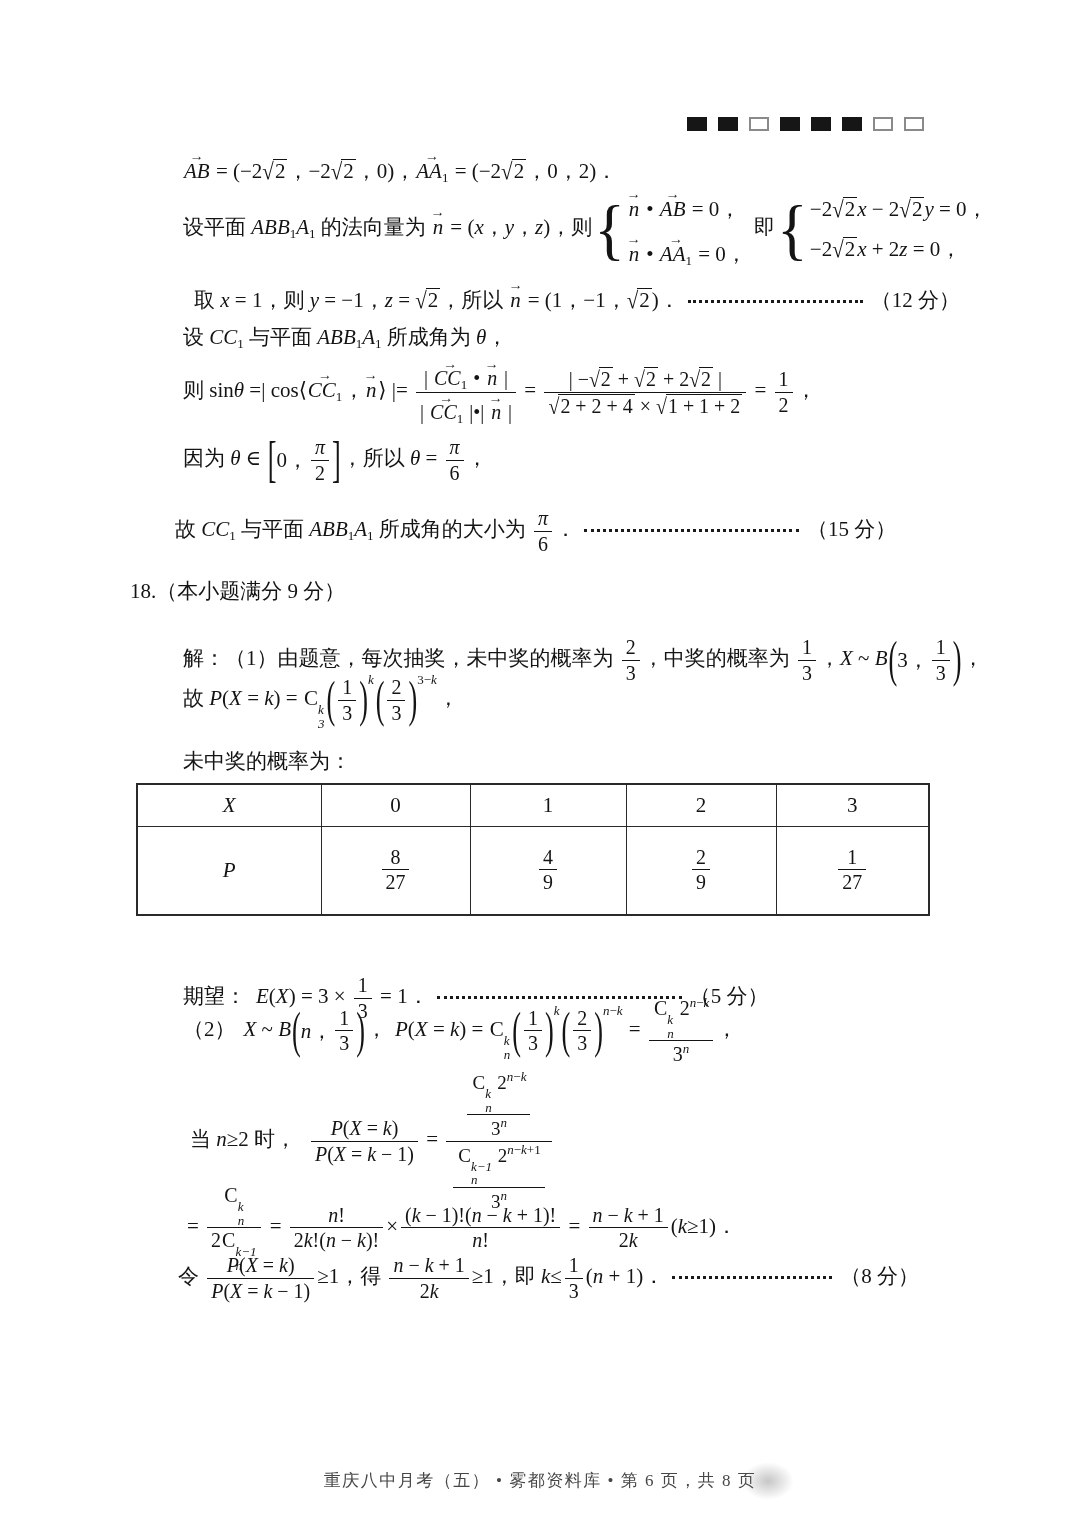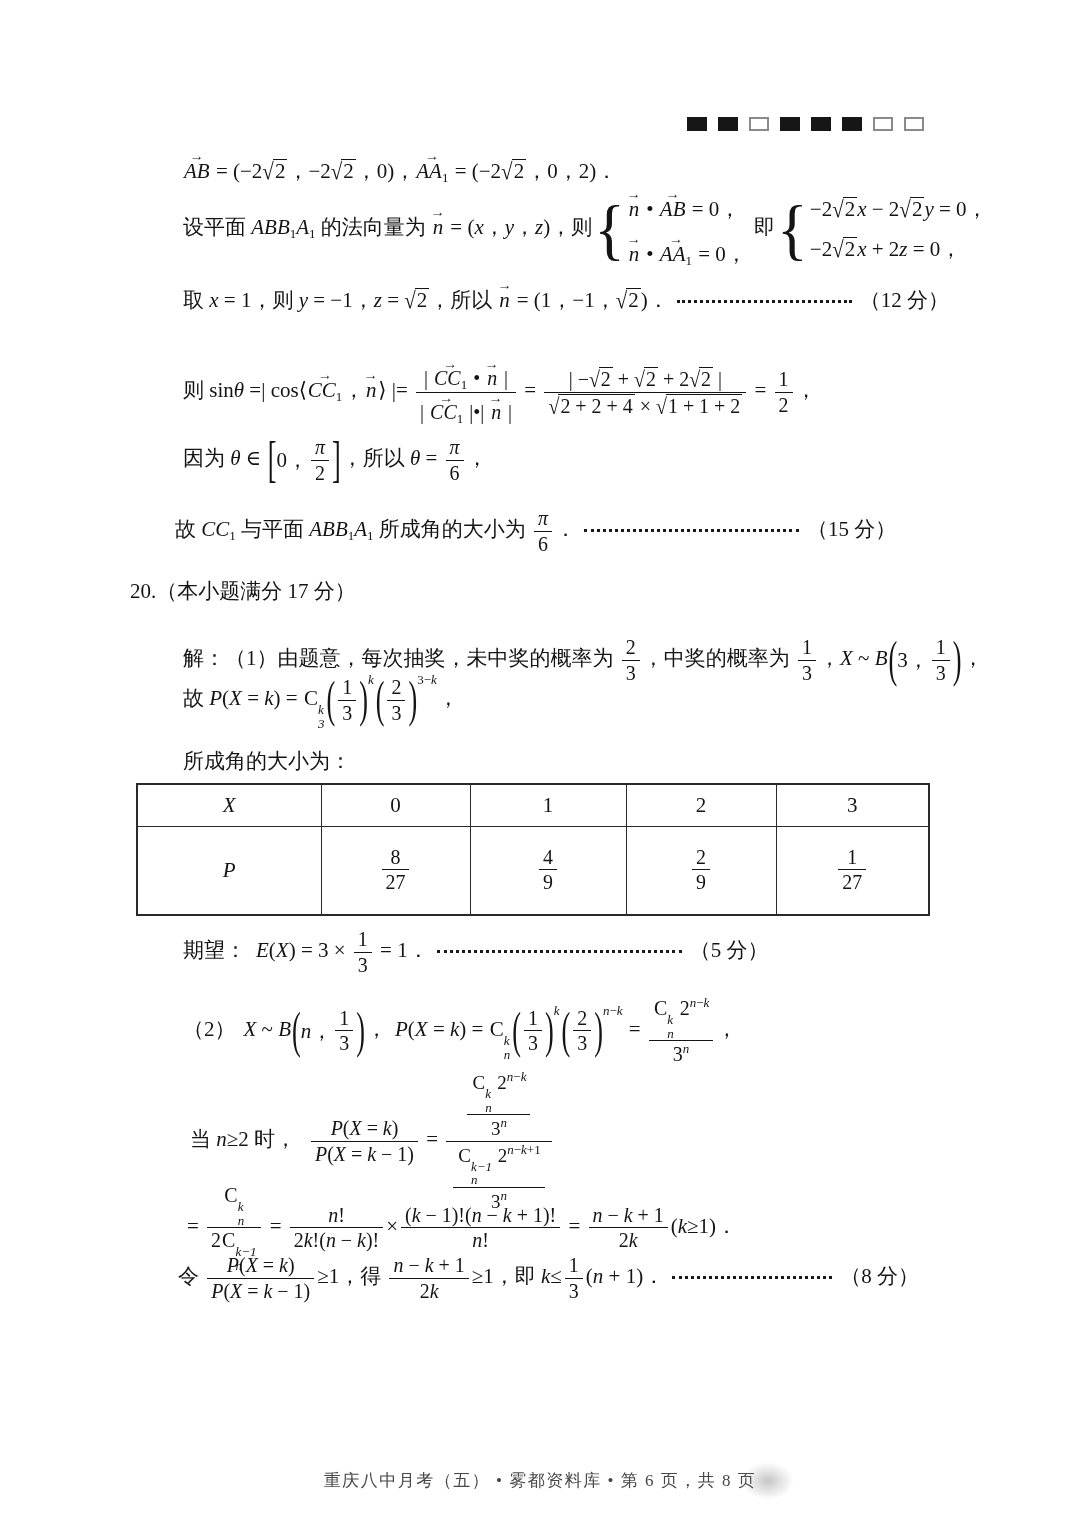--- a/index.html
+++ b/index.html
@@ -33,30 +33,30 @@
          line-height:1.05;vertical-align:-9px;font-style:italic}
   .fence{display:inline-flex;align-items:center;vertical-align:middle;margin:0 1px}
   .fg{display:inline-block;font-weight:200;font-size:1.25em}
   .fin{display:inline-flex;align-items:center}
   .fsup{align-self:flex-start;font-size:13px;line-height:1;transform:translateY(-3px);font-style:italic}
   .lead{display:inline-block;border-bottom:3px dotted #1a1a1a;vertical-align:4px;margin:0 8px}
   .spc{display:inline-block}
   
   .ln0{left:183px;top:152px}
   .ln1{left:183px;top:190px}
-  .ln2{left:183px;top:281px}
+  .ln2{left:194px;top:281px}
   .ln3{left:183px;top:323px}
   .ln4{left:183px;top:360px}
   .ln5{left:183px;top:436px}
   .ln6{left:175px;top:507px}
   .ln7{left:130px;top:577px}
   .ln8{left:183px;top:636px}
   .ln9{left:183px;top:676px}
   .ln10{left:183px;top:747px}
-  .ln11{left:183px;top:928px}
+  .ln11{left:183px;top:974px}
   .ln12{left:183px;top:996px}
   .ln13{left:190px;top:1070px}
   .ln14{left:187px;top:1184px}
   .ln15{left:178px;top:1254px}
   
   .dist-table{position:absolute;left:136px;top:783px;width:792px;border-collapse:collapse;
               table-layout:fixed;font-size:21px;border:2.2px solid #2a2a2a}
   .dist-table td{border:1.6px solid #2a2a2a;text-align:center;vertical-align:middle;padding:0}
   .dist-table tr.hdr{height:42px}
   .dist-table tr.val{height:89px}
@@ -77,27 +77,28 @@
       <span class="mark filled"></span>
       <span class="mark filled"></span>
       <span class="mark filled"></span>
       <span class="mark"></span>
       <span class="mark"></span>
     </div>
 
   <div class="line ln0"><span class="vec"><span class="arr">→</span><span class="vb"><span class="it">AB</span></span></span><span class="tx"> = (−2</span><span class="sqrt"><span class="rad">√</span><span class="sqc"><span class="tx">2</span></span></span><span class="tx">，−2</span><span class="sqrt"><span class="rad">√</span><span class="sqc"><span class="tx">2</span></span></span><span class="tx">，0)，</span><span class="vec"><span class="arr">→</span><span class="vb"><span class="it">AA</span><span class="sb">1</span></span></span><span class="tx"> = (−2</span><span class="sqrt"><span class="rad">√</span><span class="sqc"><span class="tx">2</span></span></span><span class="tx">，0，2)．</span></div>
   <div class="line ln1"><span class="tx">设平面 </span><span class="it">ABB</span><span class="sb">1</span><span class="it">A</span><span class="sb">1</span><span class="tx"> 的法向量为 </span><span class="vec"><span class="arr">→</span><span class="vb"><span class="it">n</span></span></span><span class="tx"> = (</span><span class="it">x</span><span class="tx">，</span><span class="it">y</span><span class="tx">，</span><span class="it">z</span><span class="tx">)，则</span><span class="cases"><span class="cbrace">{</span><span class="crows"><span class="crow"><span class="vec"><span class="arr">→</span><span class="vb"><span class="it">n</span></span></span><span class="tx"> • </span><span class="vec"><span class="arr">→</span><span class="vb"><span class="it">AB</span></span></span><span class="tx"> = 0，</span></span><span class="crow"><span class="vec"><span class="arr">→</span><span class="vb"><span class="it">n</span></span></span><span class="tx"> • </span><span class="vec"><span class="arr">→</span><span class="vb"><span class="it">AA</span><span class="sb">1</span></span></span><span class="tx"> = 0，</span></span></span></span><span class="tx"> 即</span><span class="cases"><span class="cbrace">{</span><span class="crows"><span class="crow"><span class="tx">−2</span><span class="sqrt"><span class="rad">√</span><span class="sqc"><span class="tx">2</span></span></span><span class="it">x</span><span class="tx"> − 2</span><span class="sqrt"><span class="rad">√</span><span class="sqc"><span class="tx">2</span></span></span><span class="it">y</span><span class="tx"> = 0，</span></span><span class="crow"><span class="tx">−2</span><span class="sqrt"><span class="rad">√</span><span class="sqc"><span class="tx">2</span></span></span><span class="it">x</span><span class="tx"> + 2</span><span class="it">z</span><span class="tx"> = 0，</span></span></span></span></div>
   <div class="line ln2"><span class="tx">取 </span><span class="it">x</span><span class="tx"> = 1，则 </span><span class="it">y</span><span class="tx"> = −1，</span><span class="it">z</span><span class="tx"> = </span><span class="sqrt"><span class="rad">√</span><span class="sqc"><span class="tx">2</span></span></span><span class="tx">，所以 </span><span class="vec"><span class="arr">→</span><span class="vb"><span class="it">n</span></span></span><span class="tx"> = (1，−1，</span><span class="sqrt"><span class="rad">√</span><span class="sqc"><span class="tx">2</span></span></span><span class="tx">)．</span><span class="lead" style="width: 175px;"></span><span class="tx">（12 分）</span></div>
+  <div class="line ln3"><span class="tx">设 </span><span class="it">CC</span><span class="sb">1</span><span class="tx"> 与平面 </span><span class="it">ABB</span><span class="sb">1</span><span class="it">A</span><span class="sb">1</span><span class="tx"> 所成角为 </span><span class="it">θ</span><span class="tx">，</span></div>
   <div class="line ln4"><span class="tx">则 sin</span><span class="it">θ</span><span class="tx"> =| cos⟨</span><span class="vec"><span class="arr">→</span><span class="vb"><span class="it">CC</span><span class="sb">1</span></span></span><span class="tx">，</span><span class="vec"><span class="arr">→</span><span class="vb"><span class="it">n</span></span></span><span class="tx">⟩ |= </span><span class="frac"><span class="num"><span class="tx">| </span><span class="vec"><span class="arr">→</span><span class="vb"><span class="it">CC</span><span class="sb">1</span></span></span><span class="tx"> • </span><span class="vec"><span class="arr">→</span><span class="vb"><span class="it">n</span></span></span><span class="tx"> |</span></span><span class="den"><span class="tx">| </span><span class="vec"><span class="arr">→</span><span class="vb"><span class="it">CC</span><span class="sb">1</span></span></span><span class="tx"> |•| </span><span class="vec"><span class="arr">→</span><span class="vb"><span class="it">n</span></span></span><span class="tx"> |</span></span></span><span class="tx"> = </span><span class="frac"><span class="num"><span class="tx">| −</span><span class="sqrt"><span class="rad">√</span><span class="sqc"><span class="tx">2</span></span></span><span class="tx"> + </span><span class="sqrt"><span class="rad">√</span><span class="sqc"><span class="tx">2</span></span></span><span class="tx"> + 2</span><span class="sqrt"><span class="rad">√</span><span class="sqc"><span class="tx">2</span></span></span><span class="tx"> |</span></span><span class="den"><span class="sqrt"><span class="rad">√</span><span class="sqc"><span class="tx">2 + 2 + 4</span></span></span><span class="tx"> × </span><span class="sqrt"><span class="rad">√</span><span class="sqc"><span class="tx">1 + 1 + 2</span></span></span></span></span><span class="tx"> = </span><span class="frac"><span class="num"><span class="tx">1</span></span><span class="den"><span class="tx">2</span></span></span><span class="tx">，</span></div>
   <div class="line ln5"><span class="tx">因为 </span><span class="it">θ</span><span class="tx"> ∈ </span><span class="fence"><span class="fg" style="transform: scaleY(1.9);">[</span><span class="fin"><span class="tx">0，</span><span class="frac"><span class="num"><span class="it">π</span></span><span class="den"><span class="tx">2</span></span></span></span><span class="fg" style="transform: scaleY(1.9);">]</span></span><span class="tx">，所以 </span><span class="it">θ</span><span class="tx"> = </span><span class="frac"><span class="num"><span class="it">π</span></span><span class="den"><span class="tx">6</span></span></span><span class="tx">，</span></div>
   <div class="line ln6"><span class="tx">故 </span><span class="it">CC</span><span class="sb">1</span><span class="tx"> 与平面 </span><span class="it">ABB</span><span class="sb">1</span><span class="it">A</span><span class="sb">1</span><span class="tx"> 所成角的大小为 </span><span class="frac"><span class="num"><span class="it">π</span></span><span class="den"><span class="tx">6</span></span></span><span class="tx">．</span><span class="lead" style="width: 215px;"></span><span class="tx">（15 分）</span></div>
-  <div class="line ln7"><span class="tx">20.（本小题满分 17 分）</span></div>
+  <div class="line ln7"><span class="tx">18.（本小题满分 9 分）</span></div>
   <div class="line ln8"><span class="tx">解：（1）由题意，每次抽奖，未中奖的概率为 </span><span class="frac"><span class="num"><span class="tx">2</span></span><span class="den"><span class="tx">3</span></span></span><span class="tx">，中奖的概率为 </span><span class="frac"><span class="num"><span class="tx">1</span></span><span class="den"><span class="tx">3</span></span></span><span class="tx">，</span><span class="it">X</span><span class="tx"> ~ </span><span class="it">B</span><span class="fence"><span class="fg" style="transform: scaleY(1.9);">(</span><span class="fin"><span class="tx">3，</span><span class="frac"><span class="num"><span class="tx">1</span></span><span class="den"><span class="tx">3</span></span></span></span><span class="fg" style="transform: scaleY(1.9);">)</span></span><span class="tx">，</span></div>
   <div class="line ln9"><span class="tx">故 </span><span class="it">P</span><span class="tx">(</span><span class="it">X</span><span class="tx"> = </span><span class="it">k</span><span class="tx">) = </span><span class="scr"><span>C</span><span class="stack"><span class="ssup">k</span><span class="ssub">3</span></span></span><span class="fence"><span class="fg" style="transform: scaleY(1.9);">(</span><span class="fin"><span class="frac"><span class="num"><span class="tx">1</span></span><span class="den"><span class="tx">3</span></span></span></span><span class="fg" style="transform: scaleY(1.9);">)</span><span class="fsup"><span class="it">k</span></span></span><span class="fence"><span class="fg" style="transform: scaleY(1.9);">(</span><span class="fin"><span class="frac"><span class="num"><span class="tx">2</span></span><span class="den"><span class="tx">3</span></span></span></span><span class="fg" style="transform: scaleY(1.9);">)</span><span class="fsup"><span class="tx">3−</span><span class="it">k</span></span></span><span class="tx">，</span></div>
-  <div class="line ln10"><span class="tx">所成角的大小为：</span></div>
+  <div class="line ln10"><span class="tx">未中奖的概率为：</span></div>
   <div class="line ln11"><span class="tx">期望：</span><span class="spc" style="width: 10px;"></span><span class="it">E</span><span class="tx">(</span><span class="it">X</span><span class="tx">) = 3 × </span><span class="frac"><span class="num"><span class="tx">1</span></span><span class="den"><span class="tx">3</span></span></span><span class="tx"> = 1．</span><span class="lead" style="width: 245px;"></span><span class="tx">（5 分）</span></div>
   <div class="line ln12"><span class="tx">（2）</span><span class="spc" style="width: 8px;"></span><span class="it">X</span><span class="tx"> ~ </span><span class="it">B</span><span class="fence"><span class="fg" style="transform: scaleY(1.9);">(</span><span class="fin"><span class="it">n</span><span class="tx">，</span><span class="frac"><span class="num"><span class="tx">1</span></span><span class="den"><span class="tx">3</span></span></span></span><span class="fg" style="transform: scaleY(1.9);">)</span></span><span class="tx">，</span><span class="spc" style="width: 8px;"></span><span class="it">P</span><span class="tx">(</span><span class="it">X</span><span class="tx"> = </span><span class="it">k</span><span class="tx">) = </span><span class="scr"><span>C</span><span class="stack"><span class="ssup">k</span><span class="ssub">n</span></span></span><span class="fence"><span class="fg" style="transform: scaleY(1.9);">(</span><span class="fin"><span class="frac"><span class="num"><span class="tx">1</span></span><span class="den"><span class="tx">3</span></span></span></span><span class="fg" style="transform: scaleY(1.9);">)</span><span class="fsup"><span class="it">k</span></span></span><span class="fence"><span class="fg" style="transform: scaleY(1.9);">(</span><span class="fin"><span class="frac"><span class="num"><span class="tx">2</span></span><span class="den"><span class="tx">3</span></span></span></span><span class="fg" style="transform: scaleY(1.9);">)</span><span class="fsup"><span class="it">n</span><span class="tx">−</span><span class="it">k</span></span></span><span class="tx"> = </span><span class="frac"><span class="num"><span class="scr"><span>C</span><span class="stack"><span class="ssup">k</span><span class="ssub">n</span></span></span><span class="tx"> 2</span><span class="sp2"><span class="it">n</span><span class="tx">−</span><span class="it">k</span></span></span><span class="den"><span class="tx">3</span><span class="sp2"><span class="it">n</span></span></span></span><span class="tx">，</span></div>
   <div class="line ln13"><span class="tx">当 </span><span class="it">n</span><span class="tx">≥2 时，</span><span class="spc" style="width: 12px;"></span><span class="frac"><span class="num"><span class="it">P</span><span class="tx">(</span><span class="it">X</span><span class="tx"> = </span><span class="it">k</span><span class="tx">)</span></span><span class="den"><span class="it">P</span><span class="tx">(</span><span class="it">X</span><span class="tx"> = </span><span class="it">k</span><span class="tx"> − 1)</span></span></span><span class="tx"> = </span><span class="frac"><span class="num"><span class="frac"><span class="num"><span class="scr"><span>C</span><span class="stack"><span class="ssup">k</span><span class="ssub">n</span></span></span><span class="tx"> 2</span><span class="sp2"><span class="it">n</span><span class="tx">−</span><span class="it">k</span></span></span><span class="den"><span class="tx">3</span><span class="sp2"><span class="it">n</span></span></span></span></span><span class="den"><span class="frac"><span class="num"><span class="scr"><span>C</span><span class="stack"><span class="ssup">k−1</span><span class="ssub">n</span></span></span><span class="tx"> 2</span><span class="sp2"><span class="it">n</span><span class="tx">−</span><span class="it">k</span><span class="tx">+1</span></span></span><span class="den"><span class="tx">3</span><span class="sp2"><span class="it">n</span></span></span></span></span></span></div>
   <div class="line ln14"><span class="tx">= </span><span class="frac"><span class="num"><span class="scr"><span>C</span><span class="stack"><span class="ssup">k</span><span class="ssub">n</span></span></span></span><span class="den"><span class="tx">2</span><span class="scr"><span>C</span><span class="stack"><span class="ssup">k−1</span><span class="ssub">n</span></span></span></span></span><span class="tx"> = </span><span class="frac"><span class="num"><span class="it">n</span><span class="tx">!</span></span><span class="den"><span class="tx">2</span><span class="it">k</span><span class="tx">!(</span><span class="it">n</span><span class="tx"> − </span><span class="it">k</span><span class="tx">)!</span></span></span><span class="tx">×</span><span class="frac"><span class="num"><span class="tx">(</span><span class="it">k</span><span class="tx"> − 1)!(</span><span class="it">n</span><span class="tx"> − </span><span class="it">k</span><span class="tx"> + 1)!</span></span><span class="den"><span class="it">n</span><span class="tx">!</span></span></span><span class="tx"> = </span><span class="frac"><span class="num"><span class="it">n</span><span class="tx"> − </span><span class="it">k</span><span class="tx"> + 1</span></span><span class="den"><span class="tx">2</span><span class="it">k</span></span></span><span class="tx">(</span><span class="it">k</span><span class="tx">≥1)．</span></div>
   <div class="line ln15"><span class="tx">令 </span><span class="frac"><span class="num"><span class="it">P</span><span class="tx">(</span><span class="it">X</span><span class="tx"> = </span><span class="it">k</span><span class="tx">)</span></span><span class="den"><span class="it">P</span><span class="tx">(</span><span class="it">X</span><span class="tx"> = </span><span class="it">k</span><span class="tx"> − 1)</span></span></span><span class="tx">≥1，得 </span><span class="frac"><span class="num"><span class="it">n</span><span class="tx"> − </span><span class="it">k</span><span class="tx"> + 1</span></span><span class="den"><span class="tx">2</span><span class="it">k</span></span></span><span class="tx">≥1，即 </span><span class="it">k</span><span class="tx">≤</span><span class="frac"><span class="num"><span class="tx">1</span></span><span class="den"><span class="tx">3</span></span></span><span class="tx">(</span><span class="it">n</span><span class="tx"> + 1)．</span><span class="lead" style="width: 160px;"></span><span class="tx">（8 分）</span></div>
 
   <table class="dist-table">
     <colgroup>
       <col style="width:184px">
         <col style="width:149px">

